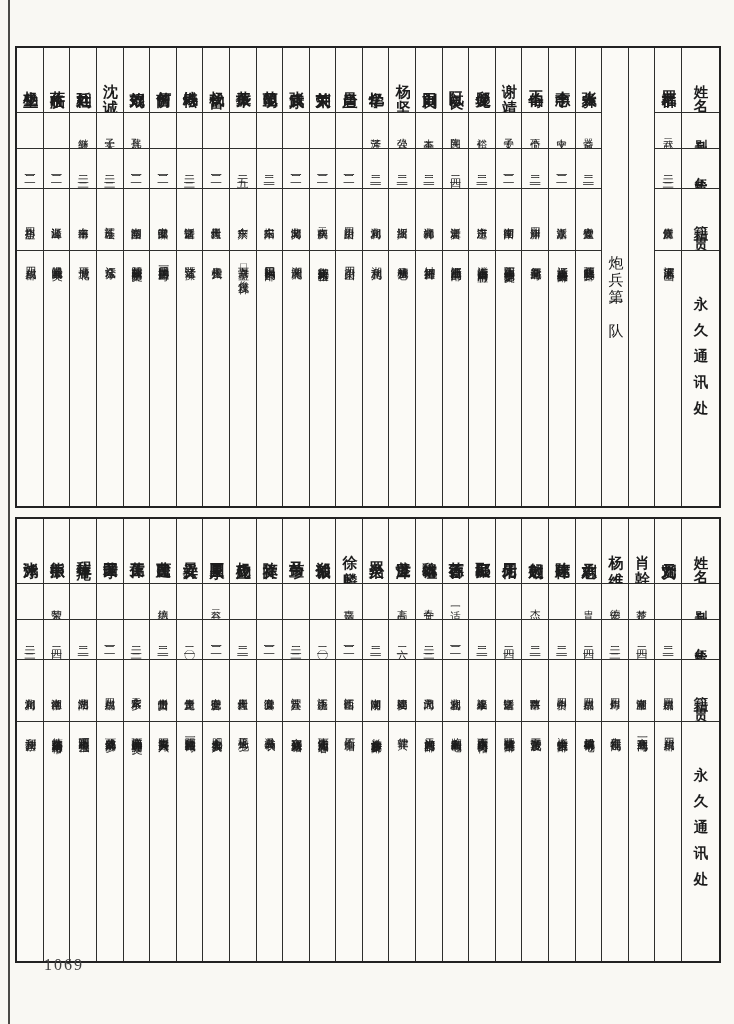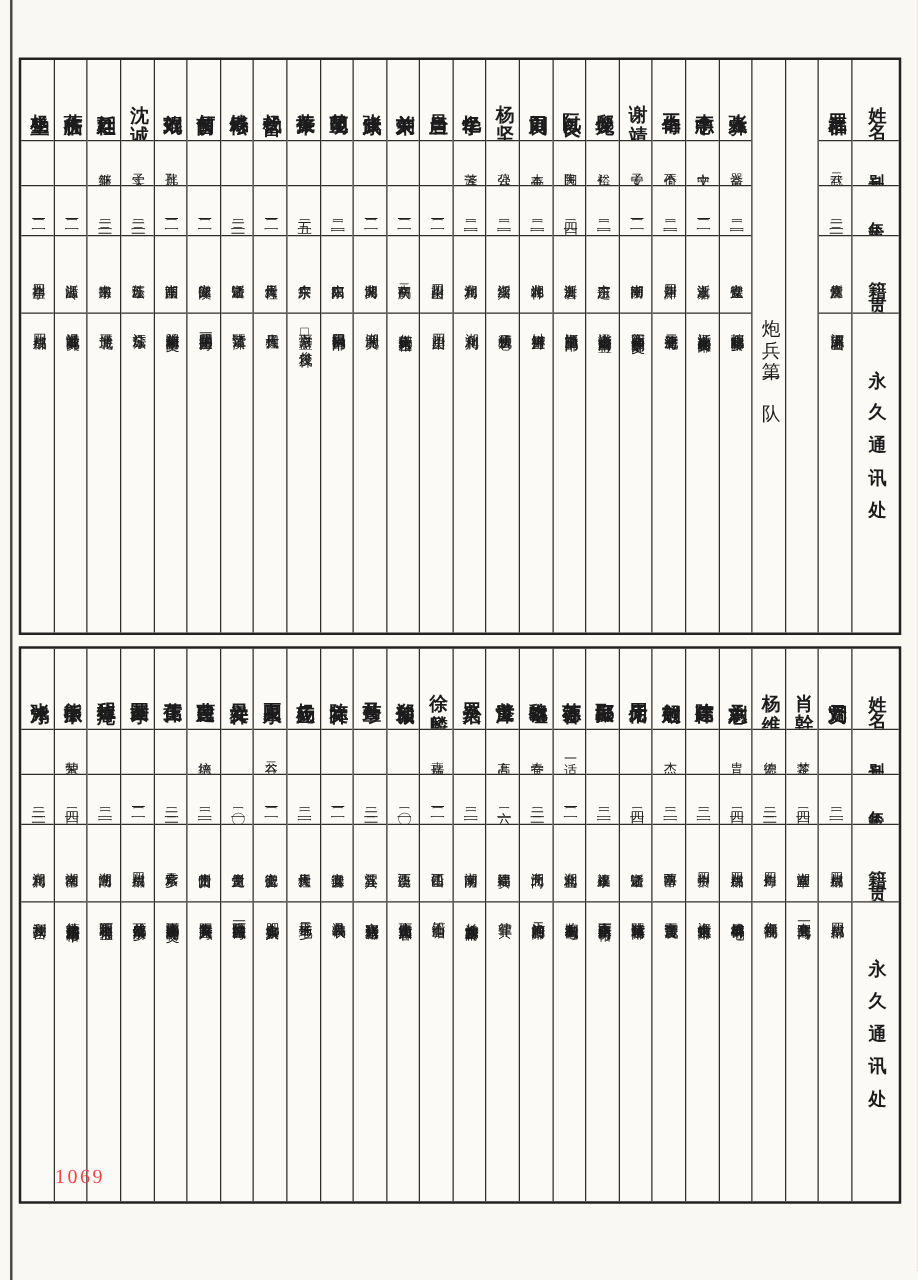--- a/index.html
+++ b/index.html
@@ -47,22 +47,22 @@
   .header-col .vtxt{font-size:14.5px;font-weight:700;}
   .h-name .vtxt{letter-spacing:12px;padding-top:12px;}
   .h-alias .vtxt{font-size:12.5px;letter-spacing:2px;}
   .h-age .vtxt{font-size:12.5px;letter-spacing:2px;}
   .h-native .vtxt{letter-spacing:13px;padding-top:13px;}
   .h-addr .vtxt{letter-spacing:26px;padding-top:26px;}
   
   .full-cell{flex:1 1 auto;border-top:none;}
   .squad-col .vtxt{font-size:15px;letter-spacing:17px;padding-top:17px;}
   .page-number{
-    position:absolute;left:44px;top:933px;
-    font-size:16px;letter-spacing:2px;color:#ef4444;
+    position:absolute;left:44px;top:956px;
+    font-size:16px;letter-spacing:2px;color:#404040;
   }
 </style>
 </head>
 <body>
 
 <div class="page">
   <div class="scan-edge"></div>
   <div id="table-top" class="reg-table">
       <div class="col header-col">
         <div class="cell c-name h-name">

